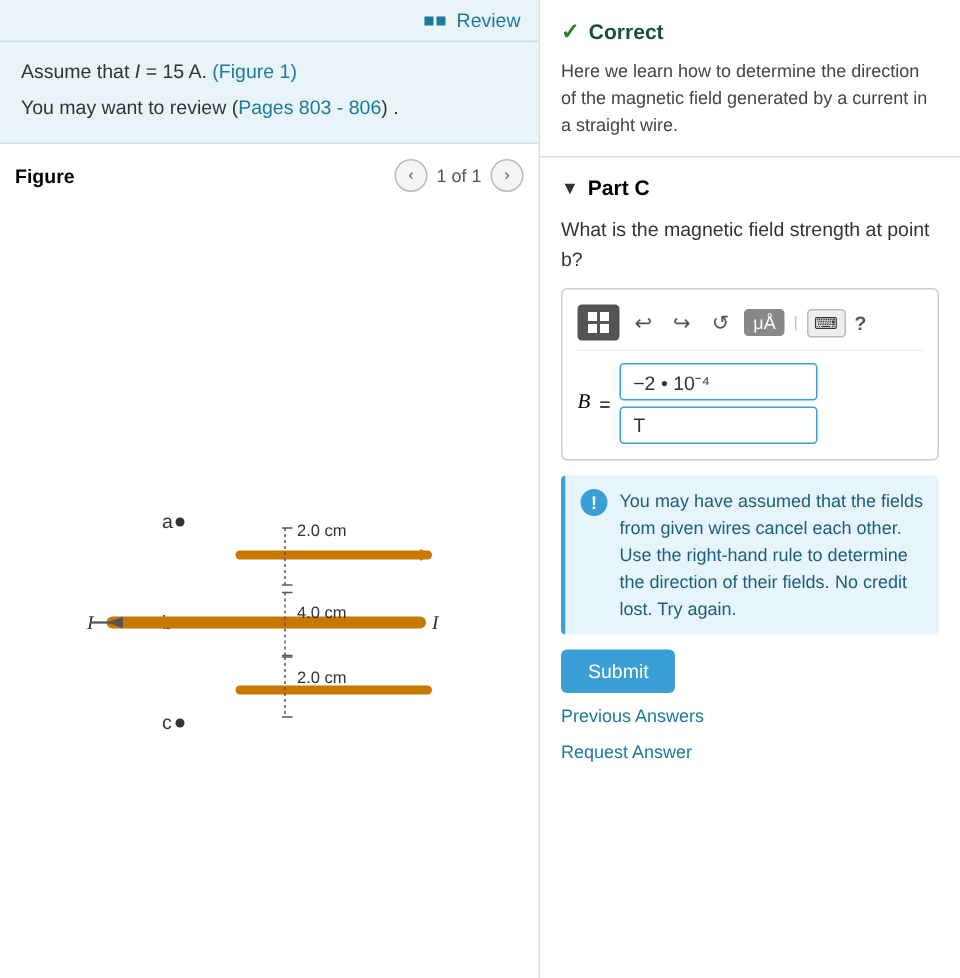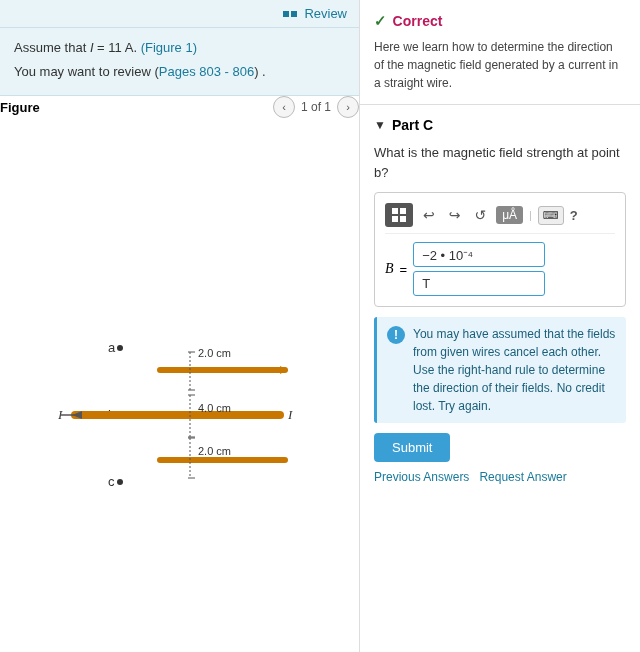--- a/index.html
+++ b/index.html
@@ -45,20 +45,21 @@
       font-style: italic;
     }
 
     .problem-text a {
       color: #1a7a9b;
       text-decoration: none;
     }
 
     .figure-area {
       flex: 1;
+      padding: 10px;
       display: flex;
       flex-direction: column;
       gap: 42px;
     }
 
     .figure-header {
       display: flex;
       align-items: center;
       justify-content: space-between;
       margin-bottom: 8px;
@@ -128,21 +129,21 @@
 
     .check-icon {
       color: #2e7d32;
       font-size: 15px;
       font-weight: bold;
     }
 
     .correct-title {
       font-weight: bold;
       font-size: 14px;
-      color: #be185d;
+      color: #14532d;
     }
 
     .correct-text {
       font-size: 12px;
       color: #444;
       line-height: 1.5;
     }
 
     
     .partc-section {
@@ -328,20 +329,21 @@
       font-size: 13px;
       cursor: pointer;
       display: block;
       margin-bottom: 8px;
       text-align: right;
     }
 
     .bottom-links {
       display: flex;
       gap: 10px;
+      flex-direction: column;
     }
 
     .bottom-link {
       color: #1a7a9b;
       text-decoration: none;
       font-size: 12px;
     }
 
     .math-expr {
       font-family: 'Times New Roman', serif;
@@ -357,21 +359,21 @@
       <span style="display:inline-flex;gap:2px;margin-right:2px;">
         <span style="display:inline-block;width:6px;height:6px;background:#1a7a9b;"></span>
         <span style="display:inline-block;width:6px;height:6px;background:#1a7a9b;"></span>
       </span>
       <span>Review</span>
     </a>
   </div>
 
   <div class="problem-text">
     <div>
-      <span>Assume that </span><span class="eq">I</span><span> = 11 A</span>. <a href="#">(Figure 1)</a>
+      <span>Assume that </span><span class="eq">I</span><span> = 15 A</span>. <a href="#">(Figure 1)</a>
     </div>
     <div style="margin-top:4px;">
       You may want to review (<a href="#">Pages 803 - 806</a>) .
     </div>
   </div>
 
   <div class="figure-area">
     <div class="figure-header">
       <span class="figure-label">Figure</span>
       <div class="figure-nav">

